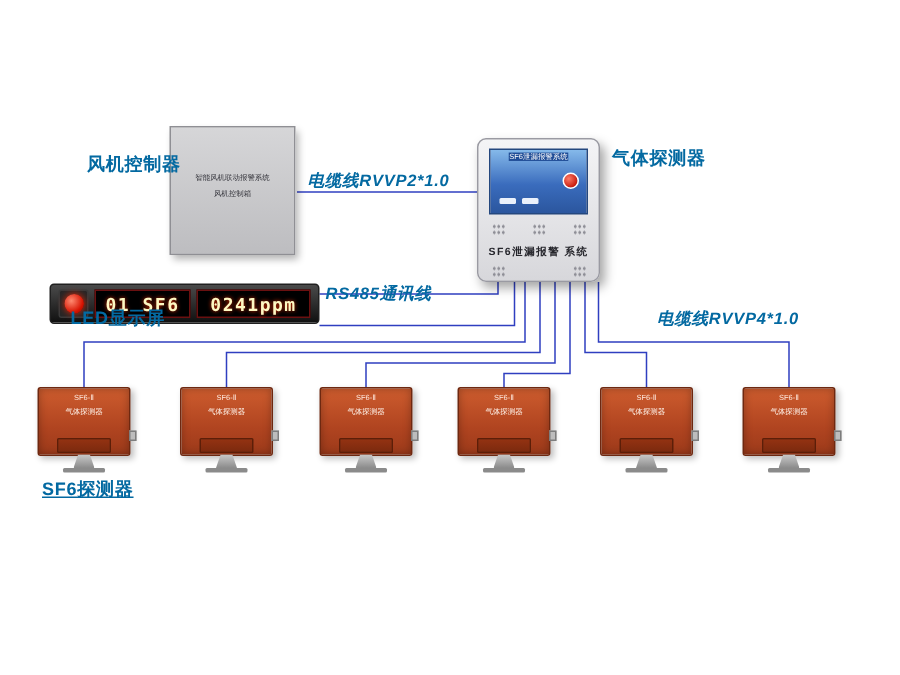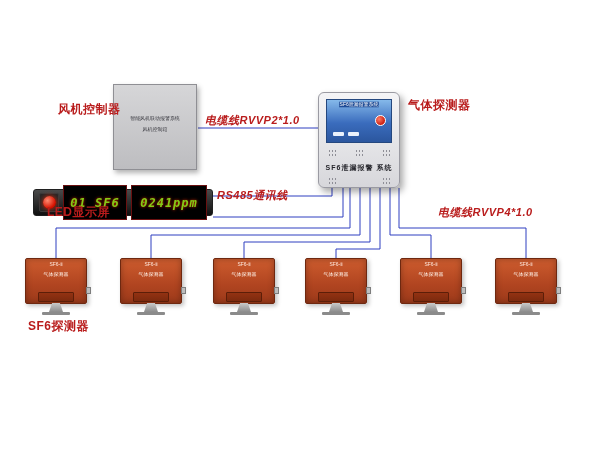--- a/index.html
+++ b/index.html
@@ -6,21 +6,21 @@
   html,body { background:#fff; }
   body { font-family:"Liberation Sans", sans-serif; }
   .canvas {
     position:relative; width:600px; height:450px; background:#fff;
     overflow:hidden;
   }
   svg.wires { position:absolute; left:0; top:0; width:600px; height:450px; pointer-events:none; }
   svg.wires * { fill:none; stroke:#2f3fc0; stroke-width:1; }
 
   .lbl {
-    position:absolute; font-weight:bold; color:#b91c1c; font-size:12px;
+    position:absolute; font-weight:bold; color:#0369a1; font-size:12px;
     white-space:nowrap; letter-spacing:0.5px;
   }
   .cable-lbl { font-size:11px;font-style:italic; }
 
   
   .fan {
     position:absolute; left:113px; top:84px; width:84px; height:86px;
     background:linear-gradient(180deg,#d6d6d8,#bdbdc0);
     border:1px solid #8f8f94; box-shadow:2px 3px 5px rgba(0,0,0,.30);
   }
@@ -68,24 +68,24 @@
   .led-lamp-housing {
     width:20px; height:19px; background:#262626; border:1px solid #3a3a3a; border-radius:2px;
     display:flex; align-items:center; justify-content:center; flex:0 0 auto;
   }
   .led-lamp {
     width:13px; height:13px; border-radius:50%;
     background:radial-gradient(circle at 35% 35%, #ff8a70, #d61200 65%, #7e0800);
     box-shadow:0 0 5px rgba(255,40,0,.9);
   }
   .led-panel {
-    height:35px; background:#000; border:1px solid #6a1010;
-    color:#84cc16; font-family:"DejaVu Sans Mono", monospace; font-weight:bold; font-size:12px;
+    height:19px; background:#000; border:1px solid #6a1010;
+    color:#fef9c3; font-family:"DejaVu Sans Mono", monospace; font-weight:bold; font-size:12px;
     display:flex; align-items:center; justify-content:center; letter-spacing:1px;
-    text-shadow:0 0 3px rgba(255,50,0,.85); white-space:nowrap;font-style:italic;
+    text-shadow:0 0 3px rgba(255,50,0,.85); white-space:nowrap;
   }
   .led-panel.ch { width:64px; }
   .led-panel.val { flex:1; }
 
   
   .detector {
     position:absolute; top:258px; width:62px; height:46px;
     background:linear-gradient(180deg,#cd5c2e 0%,#b04420 60%,#9c3a1a 100%);
     border:1px solid #6e2810; border-radius:2px;
     box-shadow:inset 0 0 6px rgba(0,0,0,.28), 2px 2px 4px rgba(0,0,0,.25);
@@ -207,15 +207,15 @@
   </div>
   <div class="detector" style="left:495px;">
     <div class="det-model tiny">SF6-Ⅱ</div>
     <div class="det-name tiny">气体探测器</div>
     <div class="det-window"></div>
     <div class="det-stand"></div>
     <div class="det-base"></div>
     <div class="det-plug"></div>
   </div>
 
-  <div class="lbl" style="left:28px; top:318px;">SF6探测器</div>
+  <div class="lbl" style="left:28px; top:318px;text-decoration:underline;">SF6探测器</div>
 
 </div>
 
 </body></html>

